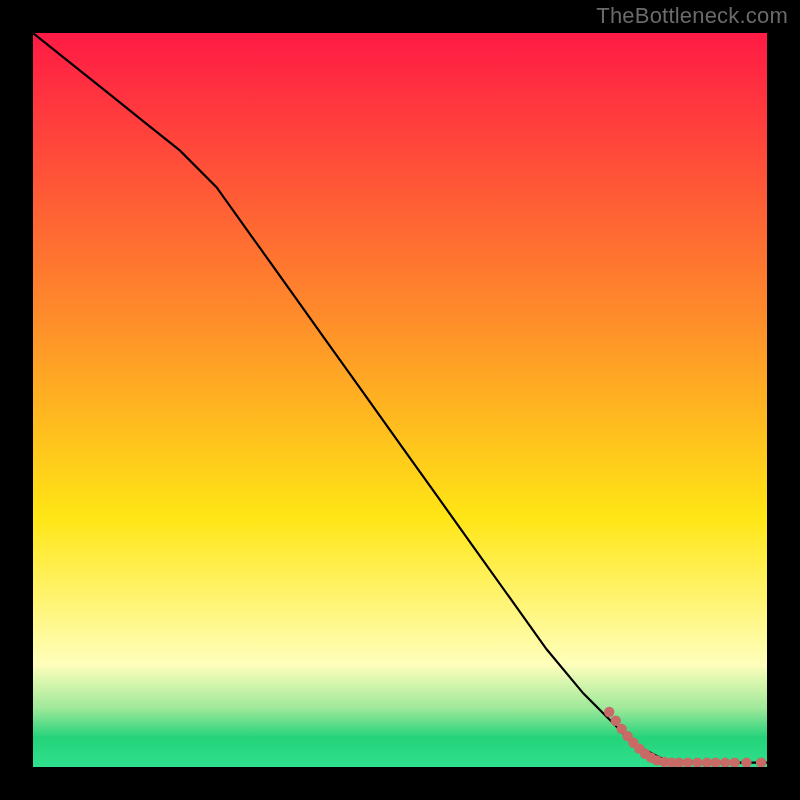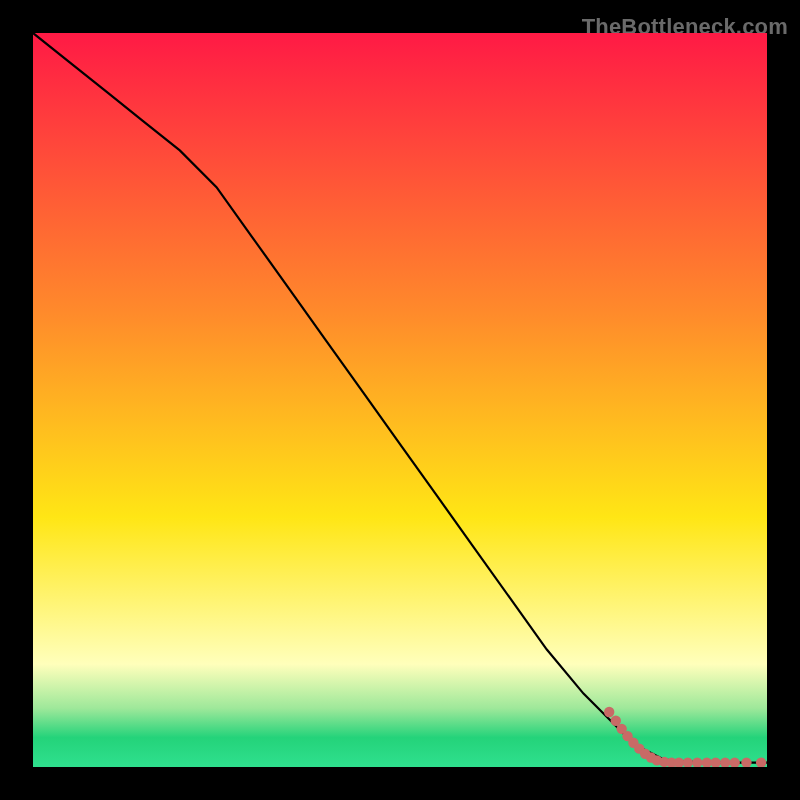--- a/index.html
+++ b/index.html
@@ -12,25 +12,25 @@
     font-family: Arial, Helvetica, sans-serif;
   }
   .frame {
     position: relative;
     width: 800px;
     height: 800px;
     background: #000;
   }
   .watermark {
     position: absolute;
-    top: 14px;
+    top: 3px;
     right: 12px;
     color: #6a6a6a;
     font-size: 22px;
-    font-weight: 700;
+    font-weight: 400;
     letter-spacing: 0.2px;
     user-select: none;
   }
   .plot {
     position: absolute;
     left: 33px;
     top: 33px;
     width: 734px;
     height: 734px;
   }

